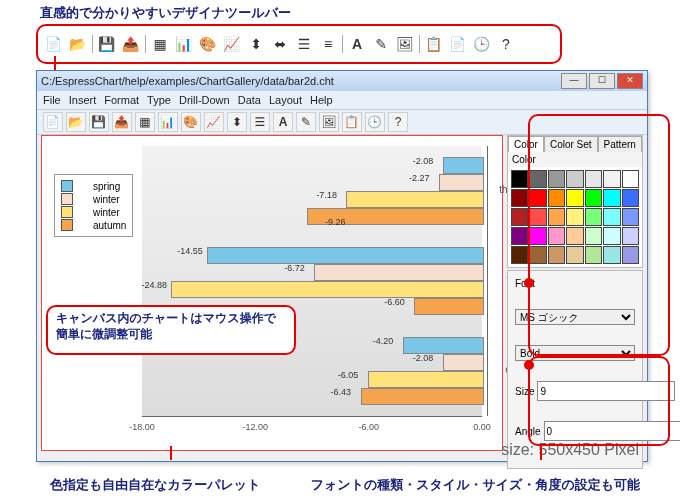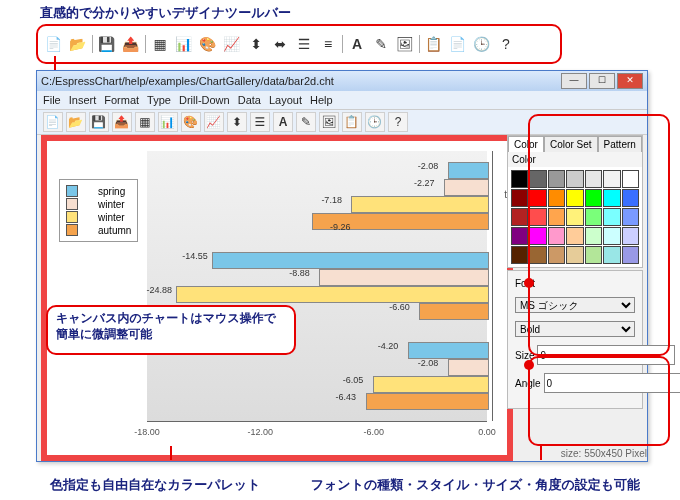--- a/index.html
+++ b/index.html
@@ -13,46 +13,46 @@
 .tb-ico{width:20px;height:20px;display:flex;align-items:center;justify-content:center;font-size:14px;color:#333}
 .tb-sep{width:1px;height:18px;background:#aaa}
 .win{position:absolute;top:70px;left:36px;width:610px;height:390px;border:1px solid #4a7ac9;background:#efefef;box-shadow:2px 2px 4px rgba(0,0,0,.2)}
 .titlebar{height:20px;background:linear-gradient(#dbe9fb,#b9d2f1);display:flex;align-items:center;padding:0 4px;font-size:11px;color:#222}
 .titlebar .spacer{flex:1}
 .winbtn{width:24px;height:14px;margin-left:2px;border:1px solid #888;background:#e6e6e6;font-size:9px;text-align:center;line-height:12px}
 .winbtn.close{background:#d94a3a;color:#fff}
 .menubar{height:18px;background:#e8f0fa;display:flex;gap:8px;padding:0 6px;align-items:center;font-size:11px;color:#222}
 .wintoolbar{height:24px;background:#e8f0fa;border-top:1px solid #ccc;border-bottom:1px solid #ccc;display:flex;align-items:center;gap:3px;padding:0 6px}
 .wintoolbar .tb-ico{width:18px;height:18px;font-size:12px;background:#f4f4f4;border:1px solid #d0d0d0}
-.canvas{position:absolute;top:64px;left:4px;width:460px;height:314px;background:#fff;border:6px solid #ef4444}
+.canvas{position:absolute;top:64px;left:4px;width:460px;height:314px;background:#fff;border:1px solid #ef4444}
 .plot{position:absolute;top:10px;left:100px;right:20px;bottom:34px;background:linear-gradient(#f2f2f2,#dcdcdc)}
 .yaxis{position:absolute;right:-6px;top:0;bottom:0;width:1px;background:#666}
 .ycat{position:absolute;right:-40px;font-size:10px;color:#555}
 .bar{position:absolute;height:8px;border:1px solid #888}
 .bar-lbl{position:absolute;font-size:9px;color:#333}
 .xaxis{position:absolute;left:0;right:0;bottom:-1px;height:1px;background:#666}
 .xtick{position:absolute;bottom:-16px;font-size:9px;color:#555;transform:translateX(-50%)}
 .legend{position:absolute;top:38px;left:12px;border:1px solid #999;background:#fff;padding:4px 6px;font-size:10px}
 .legend div{display:flex;align-items:center;gap:20px;margin:1px 0}
 .sw{width:10px;height:10px;border:1px solid #555}
 .callout-box{top:305px;left:46px;width:230px;height:38px;background:#fff;padding:4px 8px;font-size:12px;color:#1a237e;font-weight:bold;line-height:1.3}
 .side{position:absolute;top:64px;right:4px;width:136px;height:314px}
 .panel{background:#f4f4f4;border:1px solid #bbb;margin-bottom:2px}
 .tabs{display:flex;font-size:10px;background:#ddd}
 .tab{padding:2px 5px;border:1px solid #aaa;border-bottom:none;background:#eee}
 .tab.active{background:#fff}
 .palette{display:grid;grid-template-columns:repeat(7,1fr);gap:1px;padding:3px;background:#fff}
 .csw{height:16px;border:1px solid #444}
 .more{font-size:10px;padding:1px 6px;margin:2px;float:right;border:1px solid #888;background:#eee}
 .fontpanel{font-size:10px;padding:7px}
-.fontpanel .row{display:flex;align-items:center;margin:8px 0;gap:3px}
+.fontpanel .row{display:flex;align-items:center;margin:20px 0;gap:3px}
 .fontpanel select,.fontpanel input{flex:1;font-size:10px;border:1px solid #888;height:16px}
 .color-box{top:114px;right:10px;width:138px;height:238px}
 .font-box{top:356px;right:10px;width:138px;height:86px}
-.status{position:absolute;bottom:2px;right:0;font-size:10px;color:#666}
+.status{position:absolute;bottom:2px;right:8px;font-size:16px;color:#666}
 .lead{position:absolute;background:#e60000}
 .lead1{top:56px;left:54px;width:2px;height:16px}
 .lead3{top:446px;left:170px;width:2px;height:14px}
 .lead4{top:446px;left:540px;width:2px;height:14px}
 .dot{position:absolute;width:10px;height:10px;border-radius:50%;background:#e60000}
 </style>
 </head>
 <body>
 
 <div class="wrap">
@@ -135,21 +135,21 @@
           <div class="bar" style="background: rgb(247, 223, 208); top: 27.9px; height: 15.1px; left: 297.122px; width: 42.8778px;"></div>
           <div class="bar-lbl" style="top: 26.9px; left: 267.122px;">-2.27</div>
           <div class="bar" style="background: rgb(255, 226, 122); top: 45px; height: 15.1px; left: 204.378px; width: 135.622px;"></div>
           <div class="bar-lbl" style="top: 44px; left: 174.378px;">-7.18</div>
           <div class="bar" style="background: rgb(245, 163, 77); top: 62.1px; height: 15.1px; left: 165.089px; width: 174.911px;"></div>
           <div class="bar-lbl" style="top: 71px; left: 135.089px; margin-left: 48px;">-9.26</div>
           <div class="ycat" style="top: 37.8px;">three</div>
           <div class="bar" style="background: rgb(122, 198, 232); top: 100.8px; height: 15.1px; left: 65.1667px; width: 274.833px;"></div>
           <div class="bar-lbl" style="top: 99.8px; left: 35.1667px;">-14.55</div>
           <div class="bar" style="background: rgb(247, 223, 208); top: 117.9px; height: 15.1px; left: 172.267px; width: 167.733px;"></div>
-          <div class="bar-lbl" style="top: 116.9px; left: 142.267px;">-8.88</div>
+          <div class="bar-lbl" style="top: 116.9px; left: 142.267px;">-6.72</div>
           <div class="bar" style="background: rgb(255, 226, 122); top: 135px; height: 15.1px; left: 29.4667px; width: 310.533px;"></div>
           <div class="bar-lbl" style="top: 134px; left: -0.533333px;">-24.88</div>
           <div class="bar" style="background: rgb(245, 163, 77); top: 152.1px; height: 15.1px; left: 272.189px; width: 67.8111px;"></div>
           <div class="bar-lbl" style="top: 151.1px; left: 242.189px;">-6.60</div>
           <div class="ycat" style="top: 127.8px;">two</div>
           <div class="bar" style="background: rgb(122, 198, 232); top: 190.8px; height: 15.1px; left: 260.667px; width: 79.3333px;"></div>
           <div class="bar-lbl" style="top: 189.8px; left: 230.667px;">-4.20</div>
           <div class="bar" style="background: rgb(247, 223, 208); top: 207.9px; height: 15.1px; left: 300.711px; width: 39.2889px;"></div>
           <div class="bar-lbl" style="top: 206.9px; left: 270.711px;">-2.08</div>
           <div class="bar" style="background: rgb(255, 226, 122); top: 225px; height: 15.1px; left: 225.722px; width: 114.278px;"></div>

